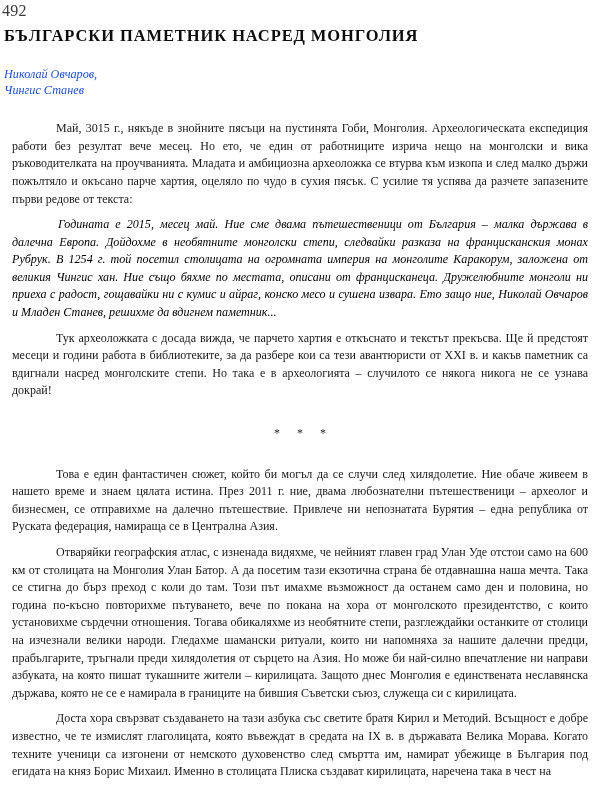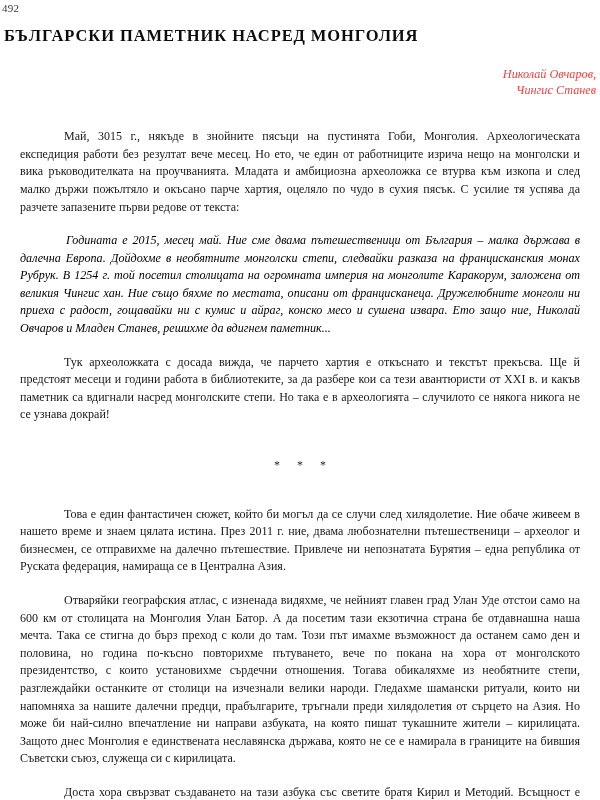--- a/index.html
+++ b/index.html
@@ -22,51 +22,51 @@
     width: 600px;
     height: 800px;
     box-sizing: border-box;
     padding: 0 4px 0 4px;
   }
   .folio {
     position: absolute;
     top: 2px;
     left: 2px;
     font-family: "Liberation Serif", "DejaVu Serif", serif;
-    font-size: 11px;
+    font-size: 16px;
     color: #3a3a3a;
     letter-spacing: 0.2px;
   }
   .title {
     margin: 0;
     padding-top: 27px;
     font-size: 16.5px;
     font-weight: bold;
     letter-spacing: 0.9px;
     color: #0d0d0d;
     line-height: 1.1;
     font-family: "Liberation Serif", "DejaVu Serif", serif;
   }
   .byline {
     margin: 0;
     padding-top: 21px;
-    text-align: right;
+    text-align: left;
     font-style: italic;
     font-size: 12.2px;
     line-height: 16px;
-    color: #ef4444;
+    color: #1d4ed8;
   }
   .byline .author-line {
     display: block;
   }
   .body-block {
     padding-top: 14px;
   }
   p.para {
-    margin: 16px;
+    margin: 8px;
     text-align: justify;
     text-justify: inter-word;
     text-indent: 44px;
     font-size: 12px;
     line-height: 17.6px;
     color: #181818;
     hyphens: none;
   }
   p.para.quote {
     font-style: italic;

